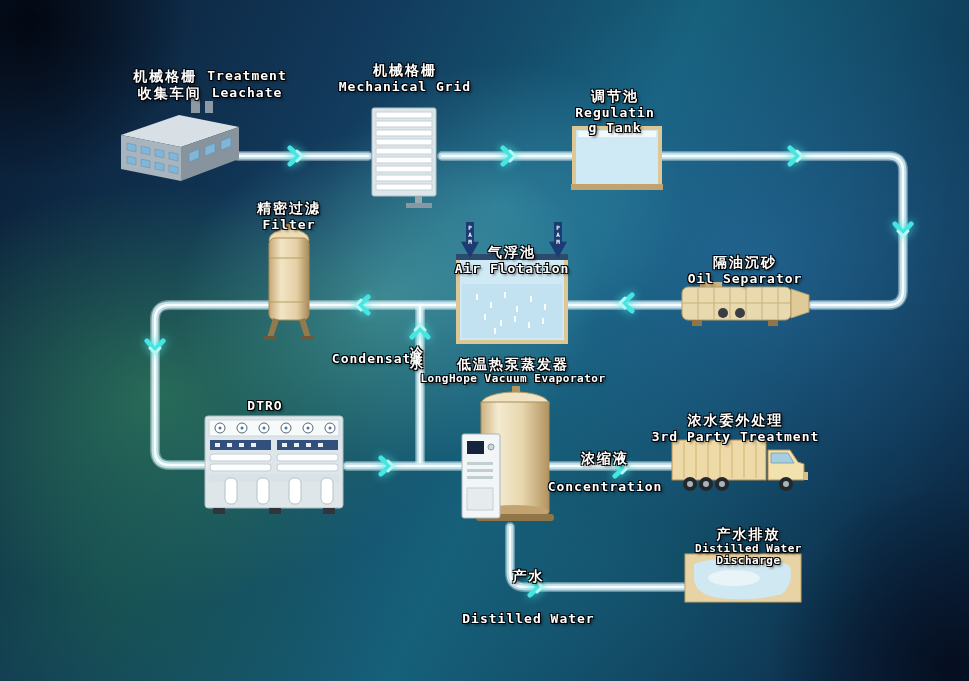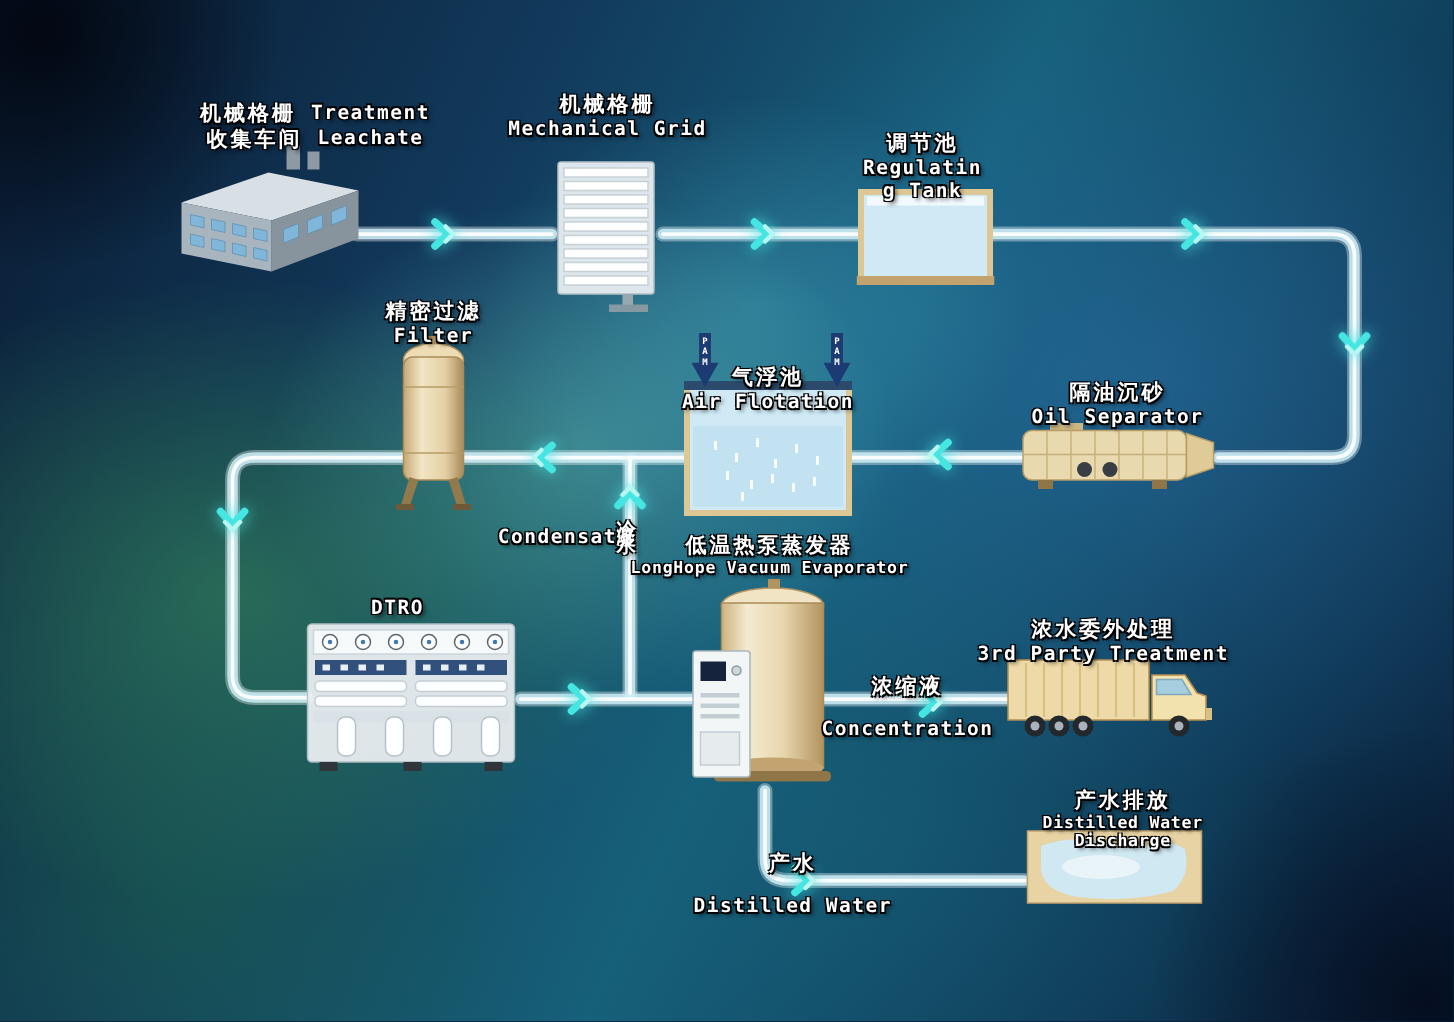--- a/index.html
+++ b/index.html
@@ -451,16 +451,16 @@
     <span class="en" style="margin-top:12px">Concentration</span>
   </div>
 
   <div class="lbl" style="left:666px;top:526px;width:165px">
     <span class="zh">产水排放</span>
     <span class="en en-sm">Distilled Water Discharge</span>
   </div>
 
   <div class="lbl" style="left:456px;top:568px;width:145px">
     <span class="zh">产水</span>
-    <span class="en" style="margin-top:12px">Distilled Water</span>
+    <span class="en" style="margin-top:26px">Distilled Water</span>
   </div>
 
 </div>
 
 </body></html>

